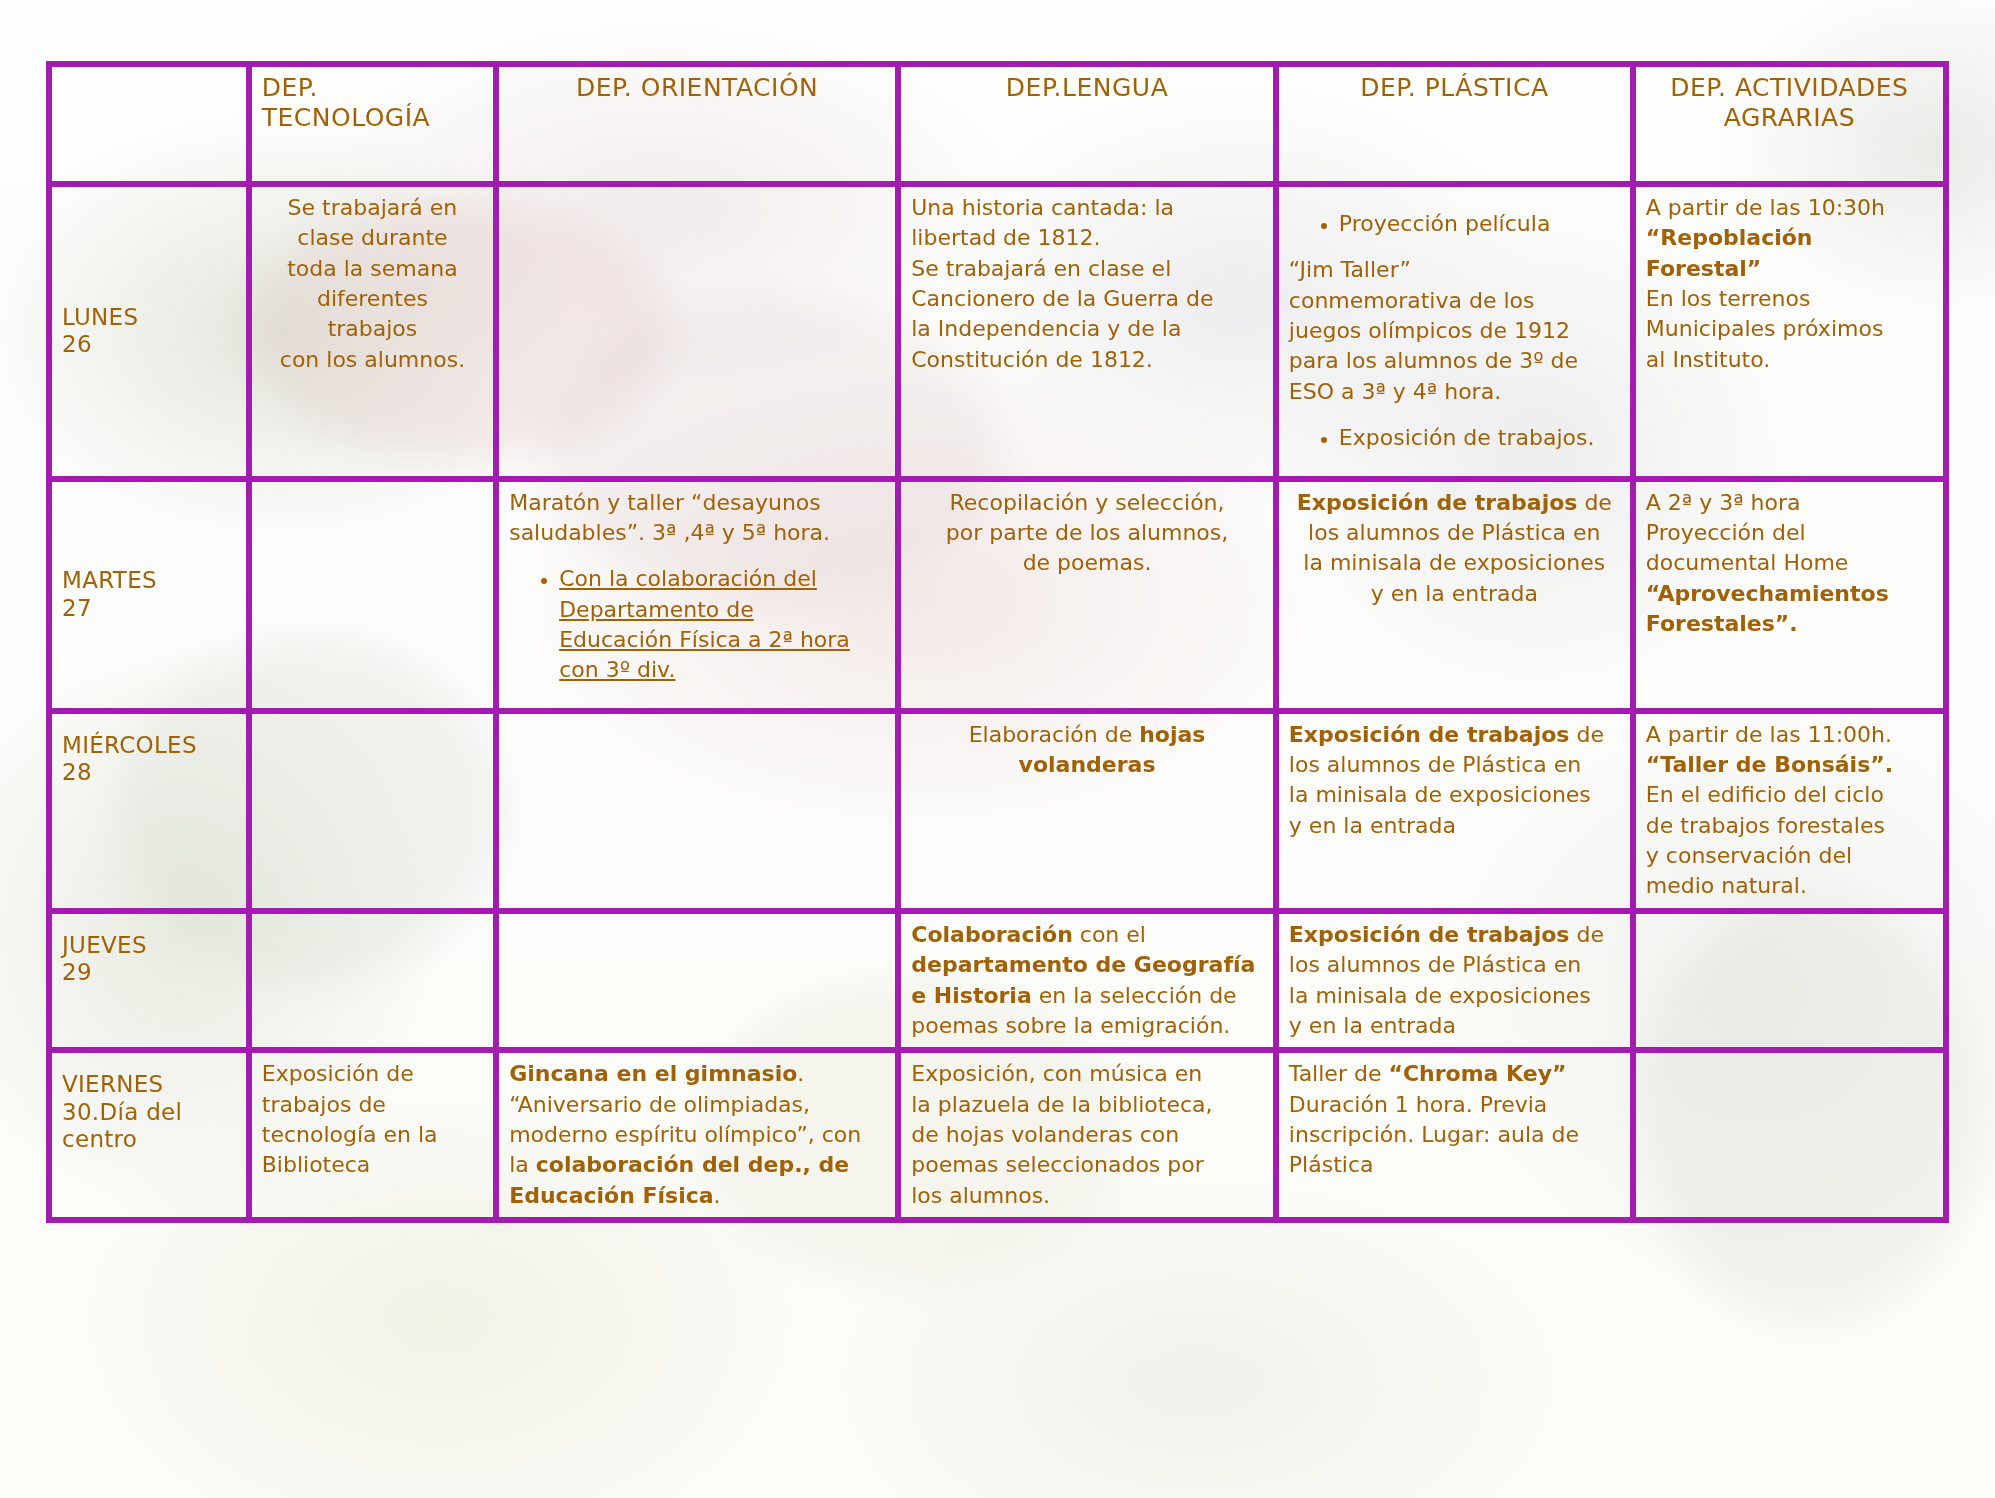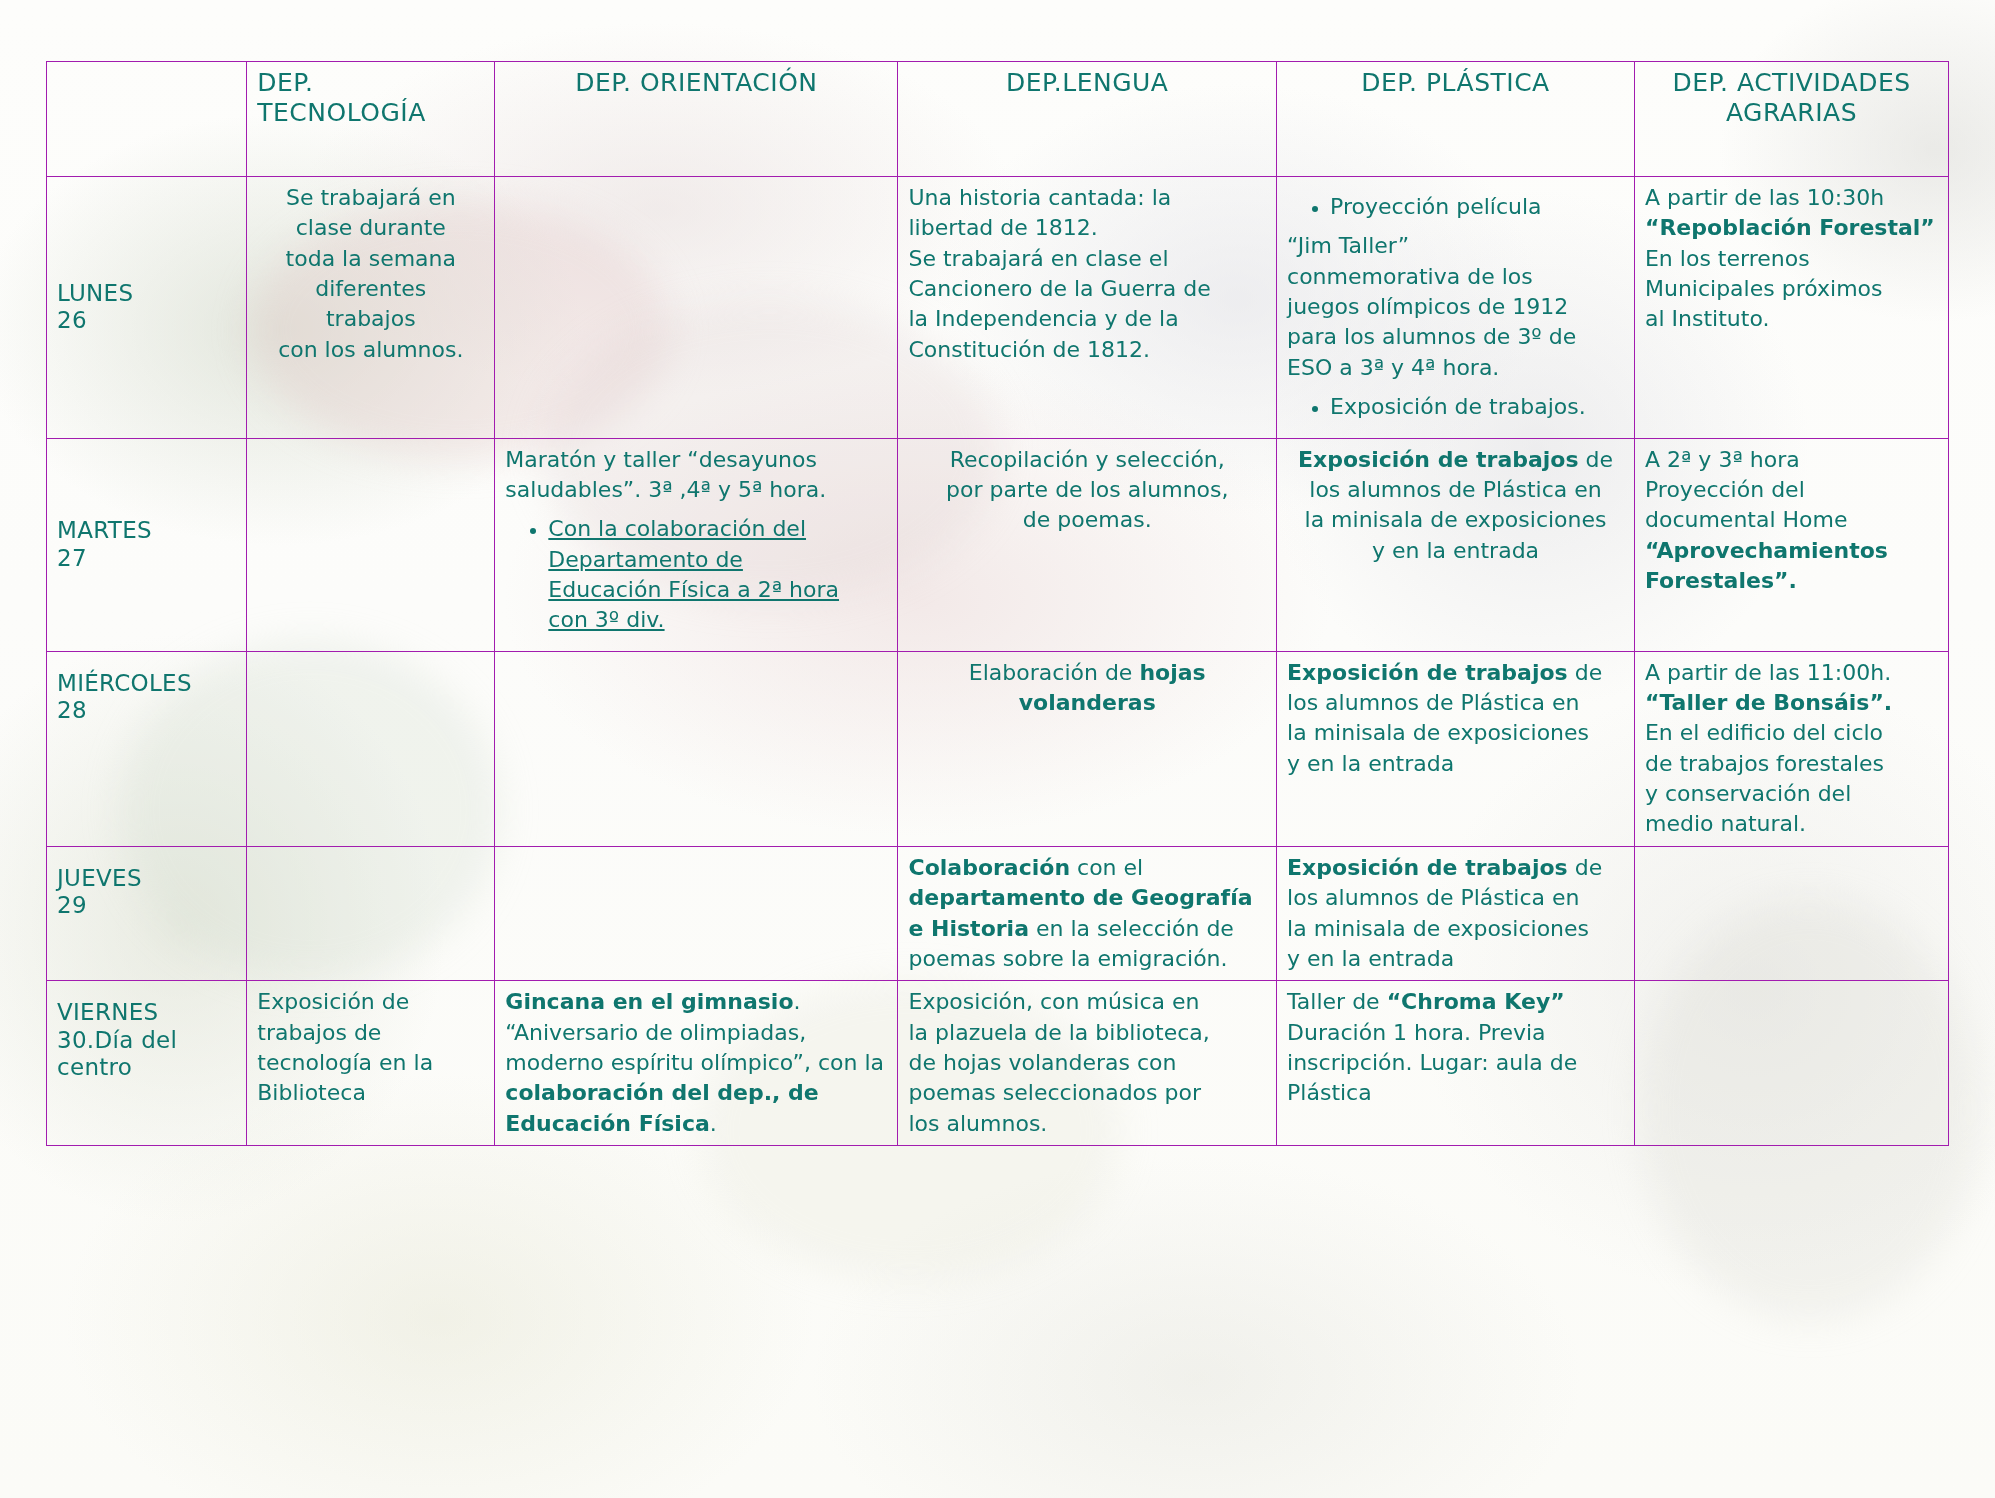--- a/index.html
+++ b/index.html
@@ -42,24 +42,24 @@
   }
 
   table.schedule {
     width: 100%;
     height: 100%;
     border-collapse: collapse;
     table-layout: fixed;
     background: transparent;
   }
   table.schedule td, table.schedule th {
-    border: 1px solid #a21caf;
+    border: 6px solid #a21caf;
     padding: 6px 10px;
     vertical-align: top;
-    color: #0f766e;
+    color: #a16207;
     background: transparent;
   }
 
   
   col.c-day    { width: 155px; }
   col.c-tec    { width: 192px; }
   col.c-ori    { width: 312px; }
   col.c-len    { width: 293px; }
   col.c-pla    { width: 277px; }
   col.c-agr    { width: 243px; }
@@ -89,21 +89,21 @@
     font-size: 22px;
     line-height: 1.38;
   }
   .c-center { text-align: center; }
   .c-mid    { vertical-align: middle; }
 
   .b { font-weight: bold; }
   .u { text-decoration: underline; }
 
   ul.bul {
-    margin: 9px;
+    margin: 16px;
     padding: 0 0 0 34px;
     list-style: disc;
   }
   ul.bul li { margin: 0 0 2px 0; }
   ul.bul li::marker { font-size: 0.85em; }
 
   .blk { display: block; }
 
   
   .smudge {

